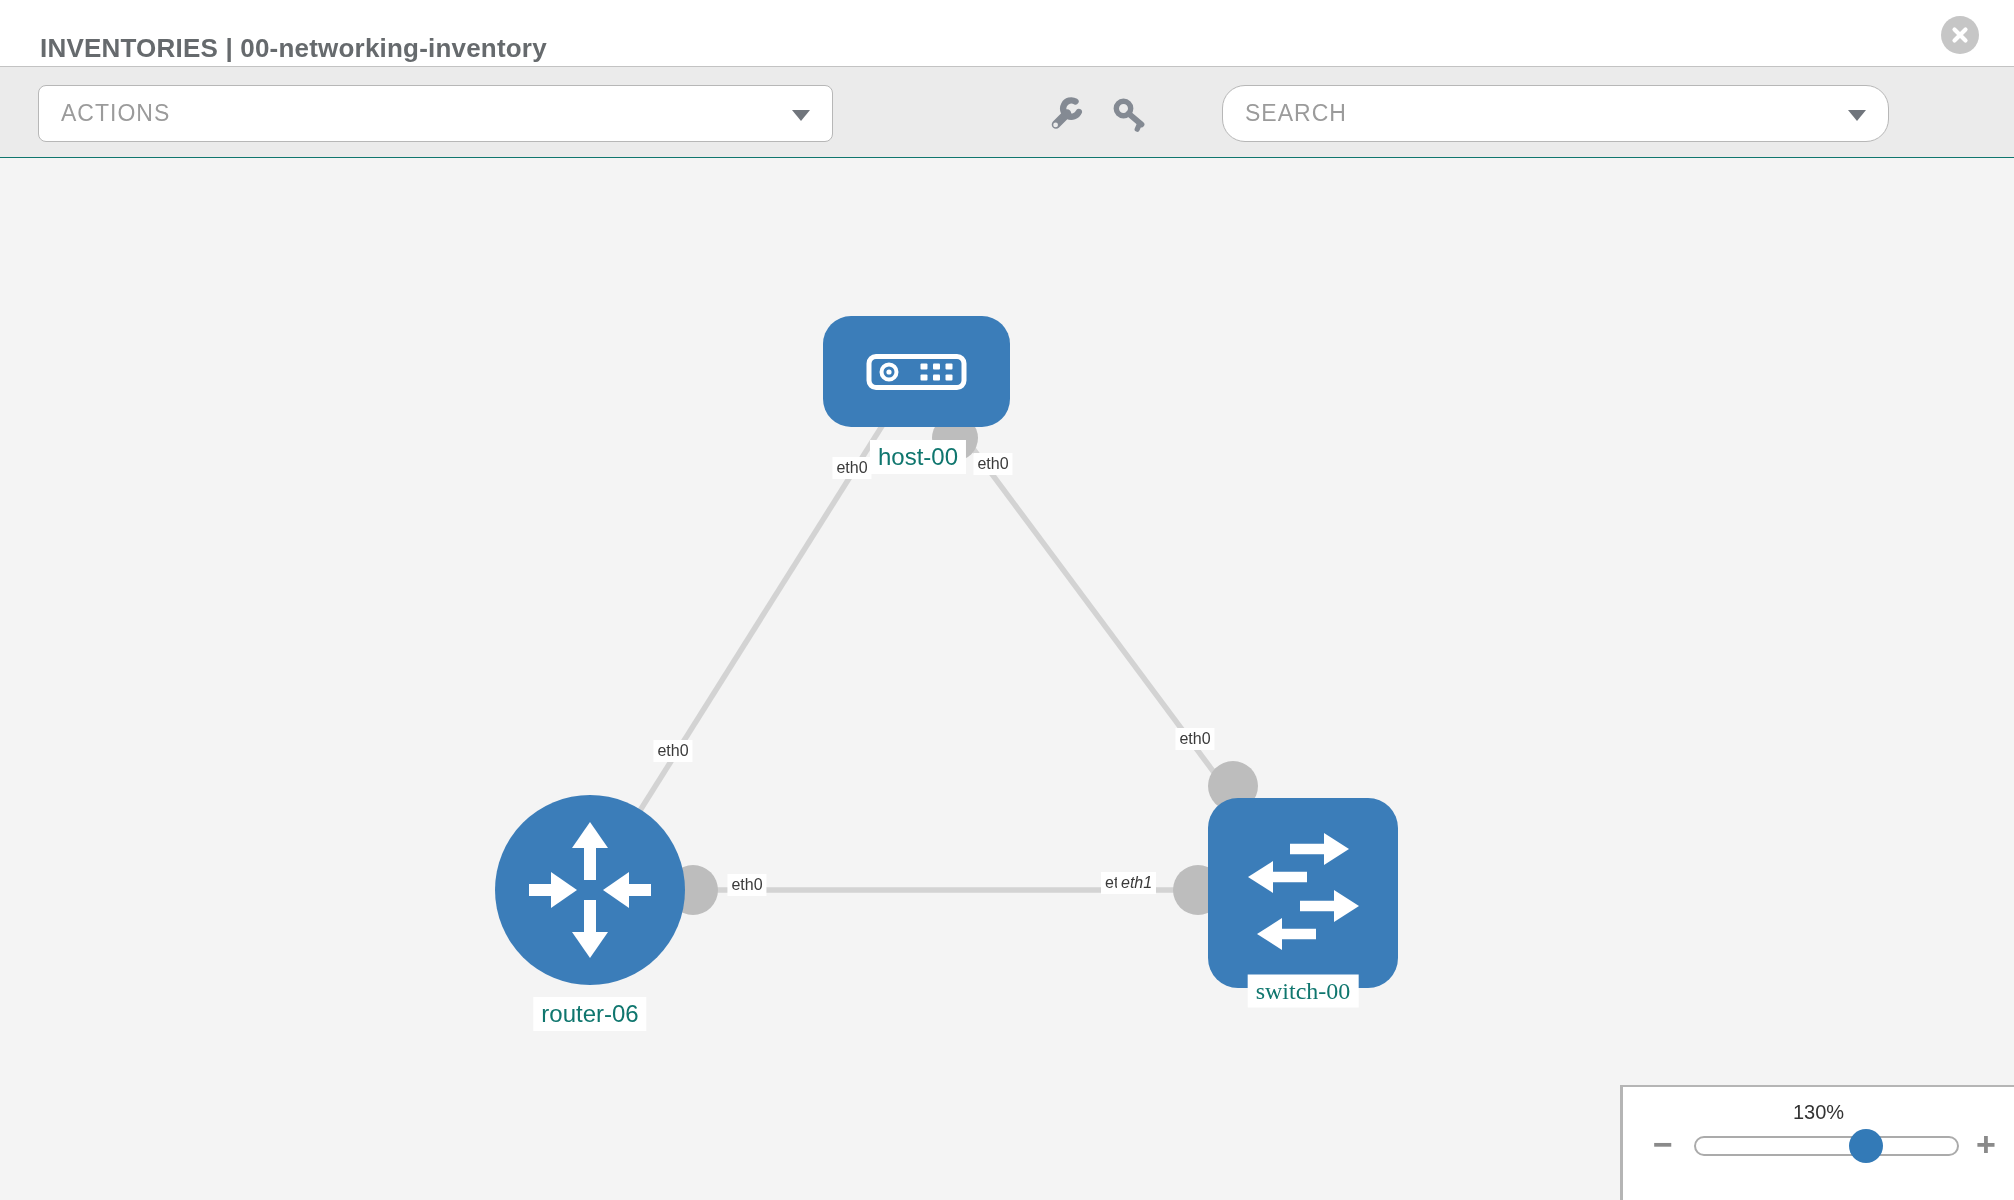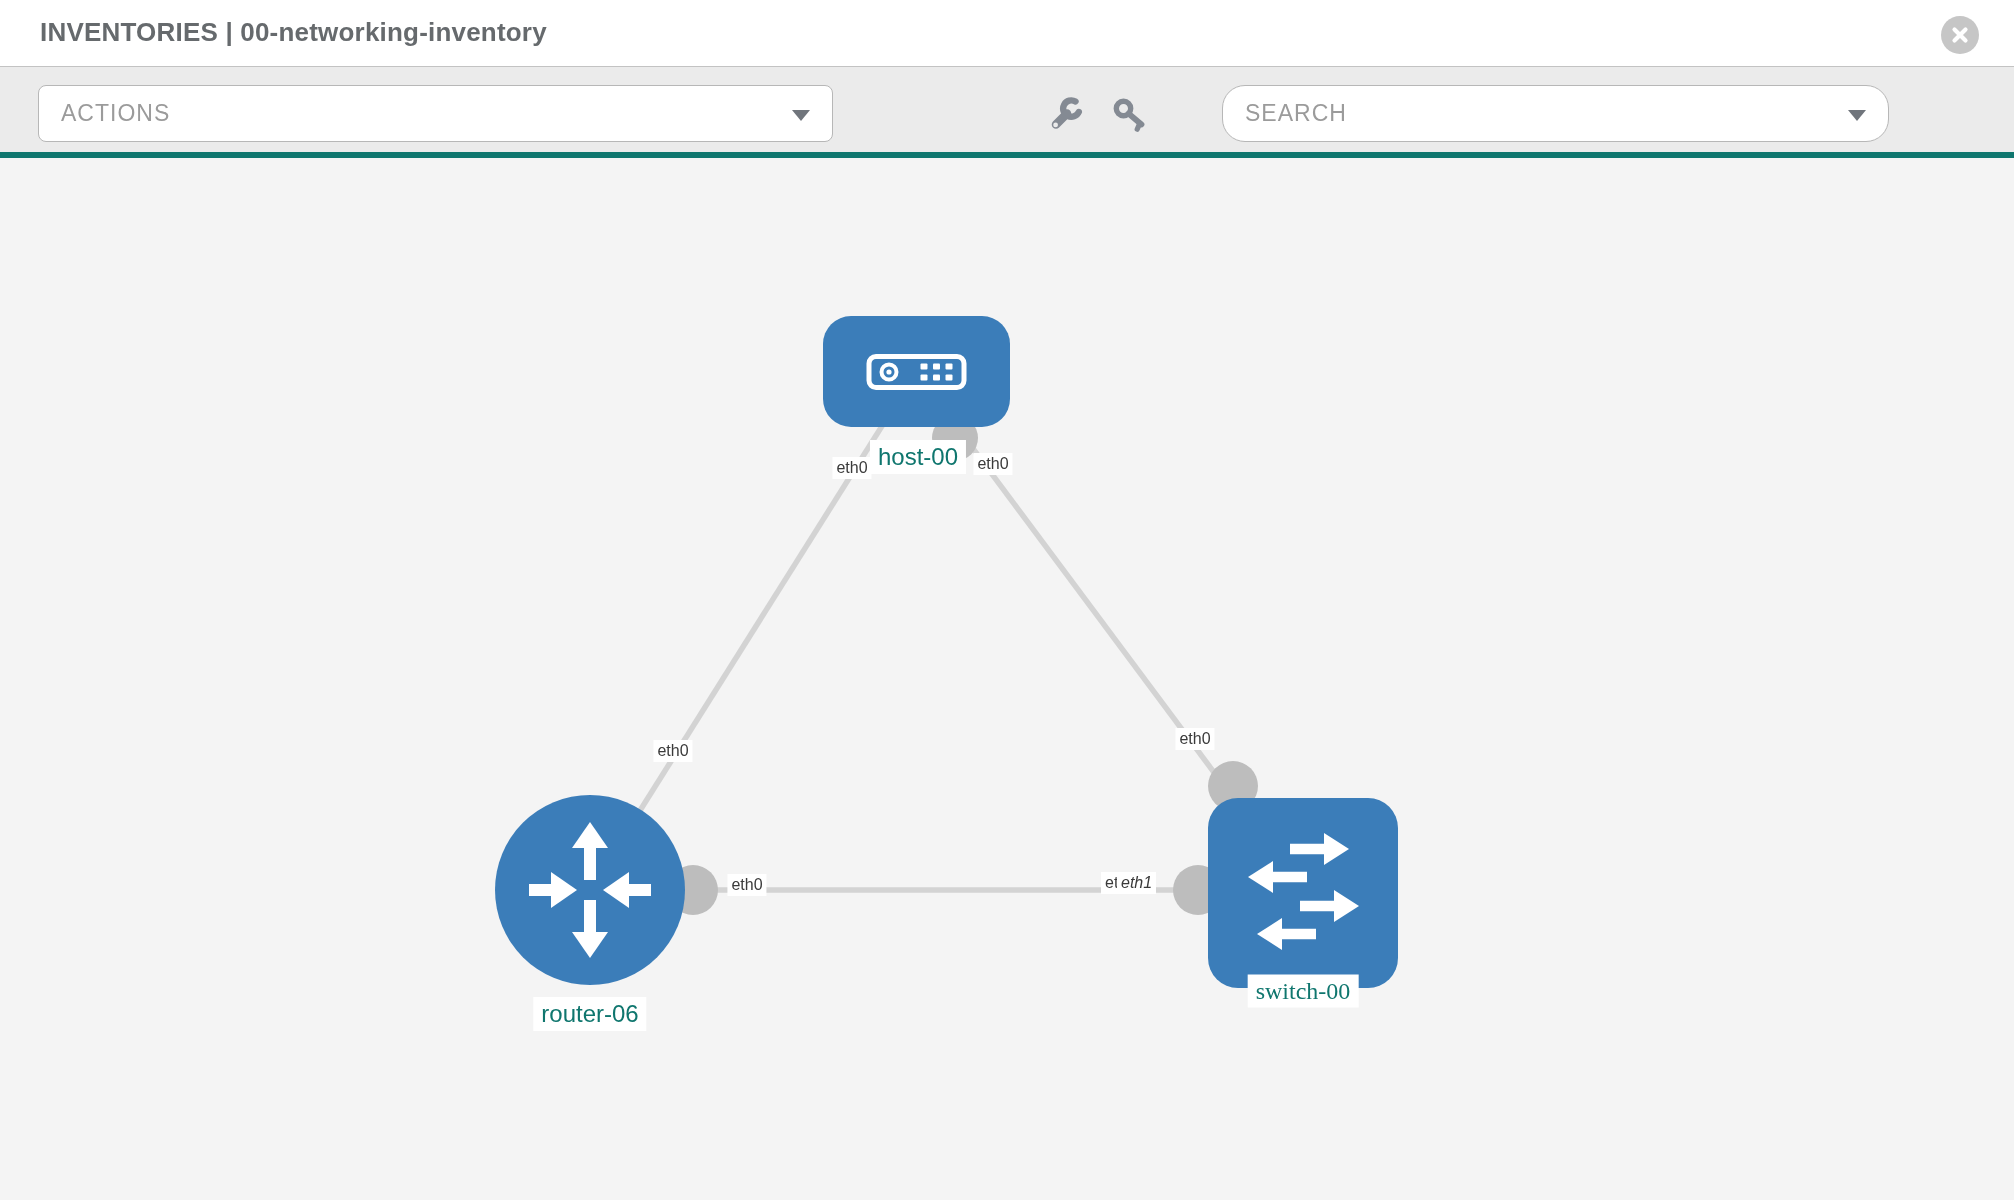--- a/index.html
+++ b/index.html
@@ -2,28 +2,28 @@
 <html><head>
 <meta charset="utf-8">
 <style>
   * { margin:0; padding:0; box-sizing:border-box; }
   html,body { width:2014px; height:1200px; overflow:hidden; }
   body { font-family:"Liberation Sans", sans-serif; background:#ffffff; }
   .screen { position:relative; width:2014px; height:1200px; background:#ffffff; }
 
   
   .header { position:absolute; left:0; top:0; width:2014px; height:66px; background:#ffffff; }
-  .page-title { position:absolute; left:40px; top:17px; font-size:26px; font-weight:700; color:#666a6d; letter-spacing:0.2px; }
+  .page-title { position:absolute; left:40px; top:33px; font-size:26px; font-weight:700; color:#666a6d; letter-spacing:0.2px; }
   .close-btn { position:absolute; left:1941px; top:16px; width:38px; height:38px; border-radius:50%;
                background:#c6c6c6; cursor:pointer; display:flex; align-items:center; justify-content:center; }
   .close-btn svg { display:block; }
 
   
   .toolbar { position:absolute; left:0; top:66px; width:2014px; height:92px; background:#ebebeb;
-             border-top:1px solid #c3c3c3; border-bottom:6px solid #0f766e; }
+             border-top:1px solid #c3c3c3; border-bottom:1px solid #0f766e; }
   .select-box { position:absolute; top:18px; height:57px; background:#ffffff; border:1px solid #b7b7b7;
                 border-radius:8px; display:flex; align-items:center; cursor:pointer; }
   .select-box .select-label { font-size:23px; color:#9b9b9b; letter-spacing:1px; padding-left:22px; }
   .chevron { position:absolute; right:22px; top:24px; width:0; height:0;
              border-left:9px solid transparent; border-right:9px solid transparent; border-top:11px solid #70757c; }
   .actions-select { left:38px; width:795px; }
   .search-select { left:1222px; width:667px;border-radius:23px; }
   .tool-icon { position:absolute; top:30px; width:40px; height:36px; cursor:pointer; }
   .tool-wrench { left:1045px; }
   .tool-key { left:1110px; }
@@ -154,15 +154,22 @@
     <div class="node-label" style="left:1303px; top:833px;font-family:Liberation Serif, serif;">switch-00</div>
 
     <div class="eth-label" style="left:852px; top:310px;">eth0</div>
     <div class="eth-label" style="left:673px; top:593px;">eth0</div>
     <div class="eth-label" style="left:993px; top:306px;">eth0</div>
     <div class="eth-label" style="left:1195px; top:581px;">eth0</div>
     <div class="eth-label" style="left:747px; top:727px;">eth0</div>
     <div class="eth-label anchored eth-under" style="left:1101px; top:714px;">eth0</div>
     <div class="eth-label anchored eth-over" style="left:1117px; top:714px;font-style:italic;">eth1</div>
 
+    <div class="zoom-panel">
+      <div class="zoom-level">130%</div>
+      <span class="zoom-minus">−</span>
+      <div class="zoom-track"></div>
+      <div class="zoom-knob"></div>
+      <span class="zoom-plus">+</span>
+    </div>
 
   </div>
 </div>
 
 </body></html>

